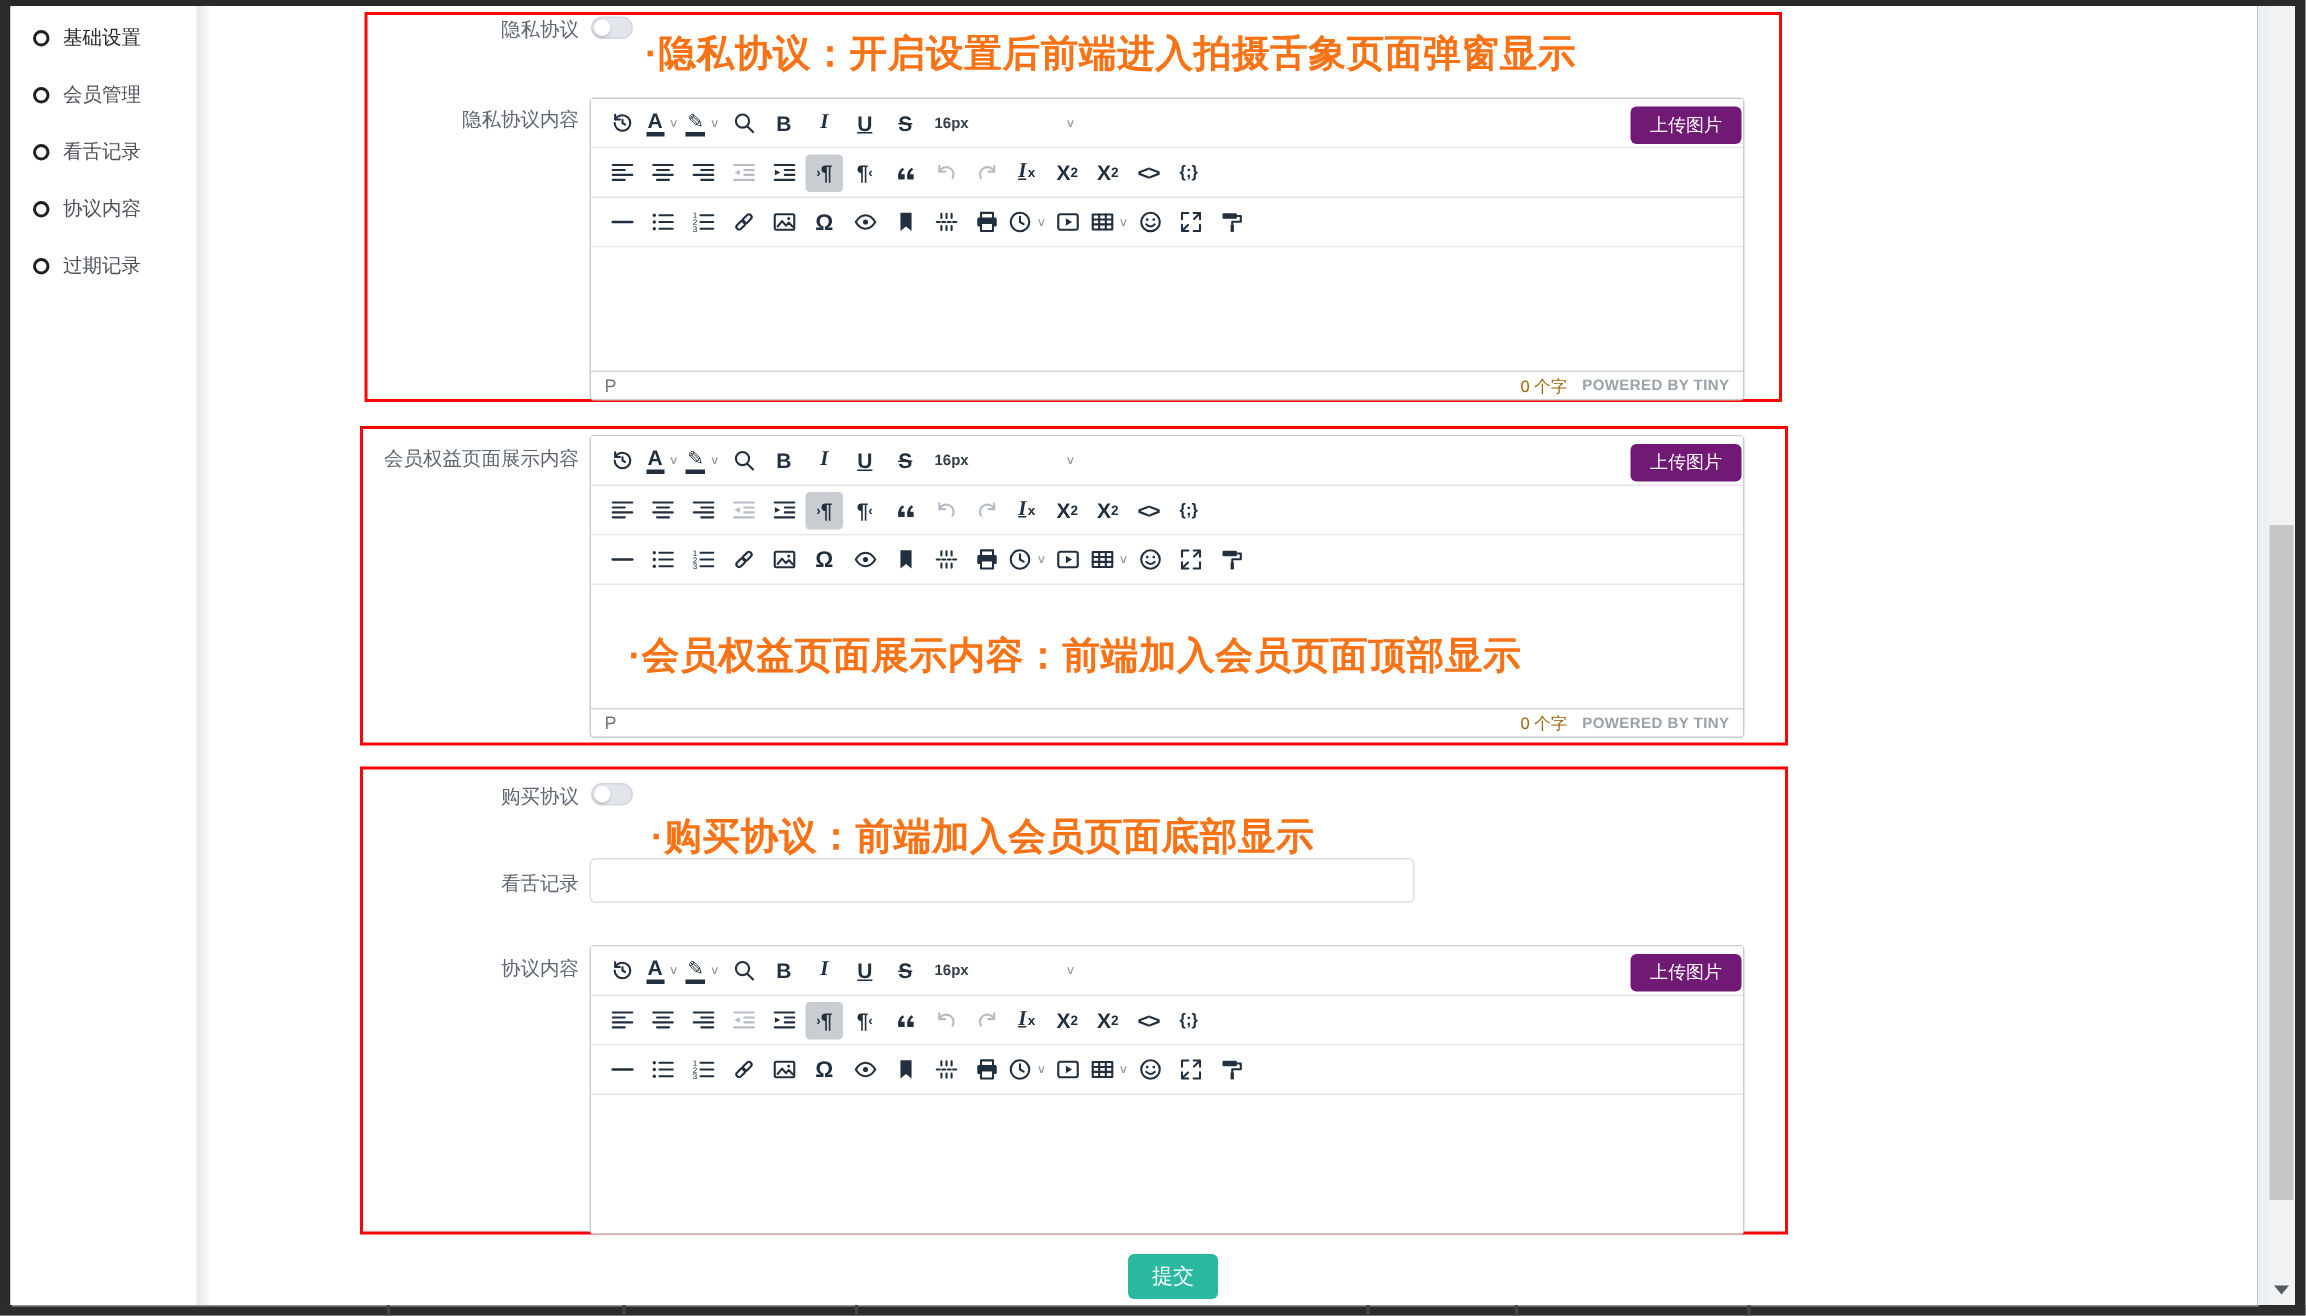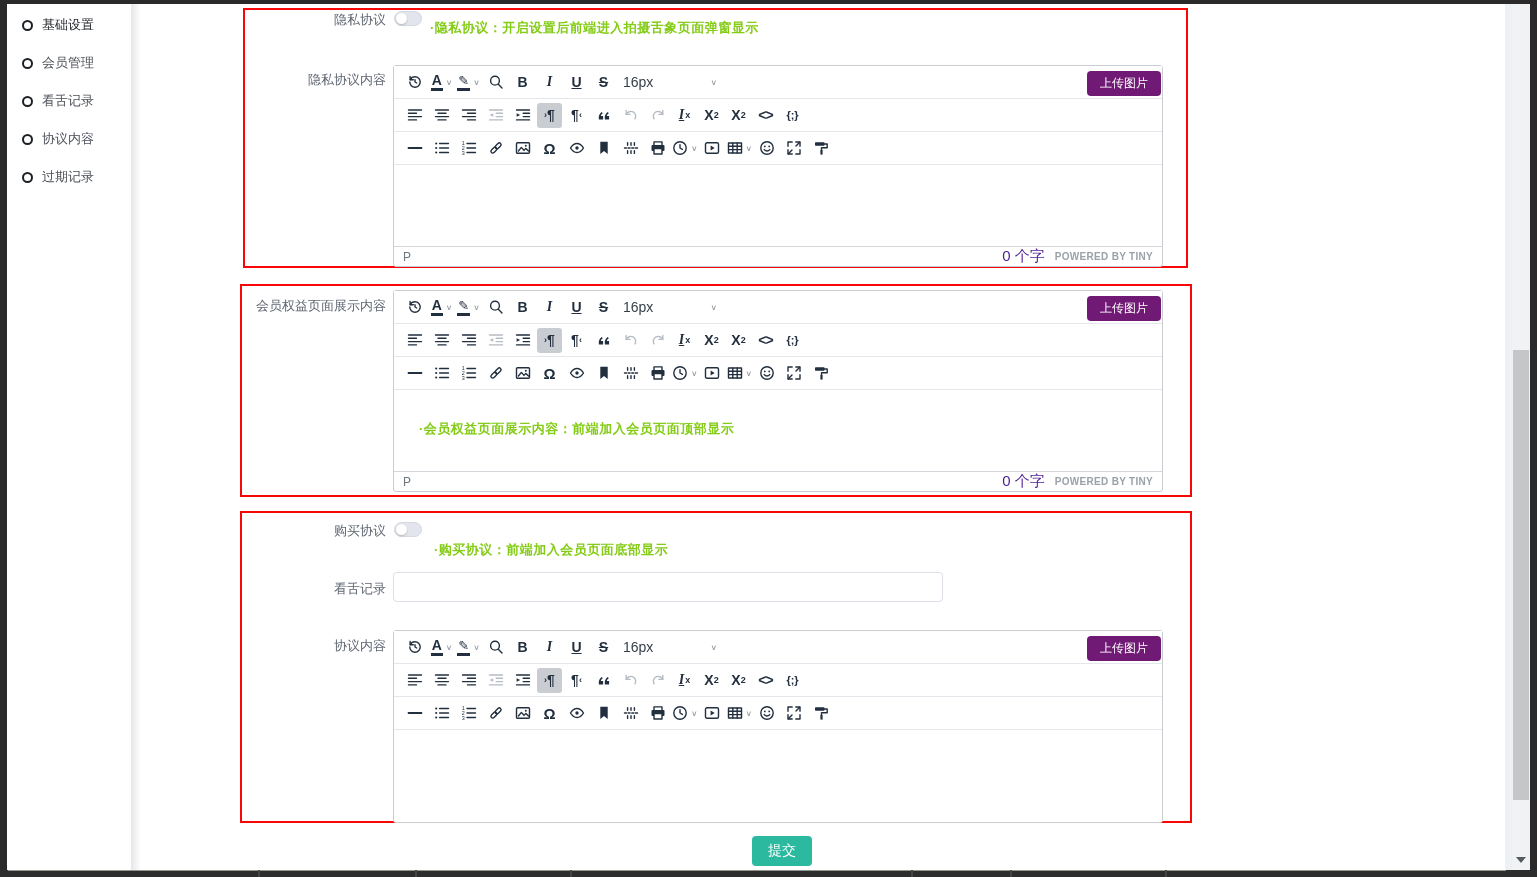--- a/index.html
+++ b/index.html
@@ -14,21 +14,21 @@
   .sidebar { left:7px; top:4px; width:124px; height:866px; background:#fff; z-index:3; padding-top:2px; }
   .side-shadow { left:131px; top:4px; width:10px; height:866px; z-index:3;
                  background:linear-gradient(90deg, rgba(60,70,85,.13), rgba(60,70,85,0)); }
   .side-item { height:38px; display:flex; align-items:center; padding-left:15px; cursor:pointer; }
   .side-item .dot { width:11px; height:11px; border:2px solid #1d2125; border-radius:50%; background:#fff; flex:0 0 auto; }
   .side-item span.lbl { margin-left:9px; font-size:13px; color:#4c5158; }
   .side-item.active span.lbl { color:#23262b; }
 
   
   .red-box { border:2px solid #f90606; z-index:4; pointer-events:none; background:transparent; }
-  .red-note { z-index:6; color:#84cc16; font-size:13px; font-weight:600; letter-spacing:.5px; white-space:nowrap; }
+  .red-note { z-index:6; color:#f97316; font-size:25px; font-weight:600; letter-spacing:.5px; white-space:nowrap; }
 
   
   .flabel { width:160px; text-align:right; font-size:13px; color:#5f6672; z-index:5; line-height:18px; white-space:nowrap; }
 
   
   .switch { width:28px; height:15px; border-radius:8px; background:#e2e5eb; border:1px solid #d4d8df; z-index:5; cursor:pointer; }
   .switch .knob { position:absolute; left:1px; top:1px; width:11px; height:11px; border-radius:50%; background:#fff; box-shadow:0 1px 2px rgba(0,0,0,.2); }
 
   
   .text-input { border:1px solid #dcdfe6; border-radius:4px; background:#fff; z-index:5;
@@ -41,26 +41,26 @@
          color:#222f3e; border-radius:3px; cursor:pointer; }
   .tbi.active { background:#c9cdd2; }
   .tbi.disabled { color:#b6bcc4; cursor:default; }
   .tbi svg { display:block; }
   .g { font-size:14px; font-weight:700; line-height:1; }
   .it { font-family:"Liberation Serif","DejaVu Serif",serif; font-style:italic; }
   .colA { font-size:14px; font-weight:700; line-height:1; border-bottom:3px solid currentColor; padding:0 1px 1px 1px; }
   .xs { font-size:9px; font-weight:700; }
   .chev { font-size:9px; color:#8f97a0; margin-left:3px; transform:scaleY(.85); font-weight:400; }
   .fsel { width:104px; justify-content:space-between; padding:0 5px; }
-  .fsel .fstxt { font-size:14px; font-weight:400; color:#353f4a; }
+  .fsel .fstxt { font-size:10px; font-weight:700; color:#353f4a; }
   .ed-body { flex:1 1 auto; background:#fff; cursor:text; }
   .ed-status { flex:0 0 19px; border-top:1px solid #d4d7db; display:flex; align-items:center; justify-content:space-between; padding:0 9px; }
   .ed-status .pth { font-size:12px; color:#6e7880; }
   .ed-status .rgt { display:flex; align-items:center; gap:10px; }
-  .ed-status .wc { font-size:15px; color:#4c1d95; }
+  .ed-status .wc { font-size:11px; color:#a16207; }
   .ed-status .pby { font-size:10px; font-weight:700; color:#99a1a9; letter-spacing:.3px; }
   .upload-btn { position:absolute; right:1px; top:5px; height:25px; padding:0 13px; background:#701a75; color:#fff;
                 font-size:12px; border:none; border-radius:4px; cursor:pointer; z-index:7; font-family:inherit; }
 
   
   .submit { width:60px; height:30px; background:#2bb9a0; color:#fff; font-size:14px; border:none; border-radius:4px;
             cursor:pointer; z-index:5; font-family:inherit; }
 
   
   .scroll-gap { left:1505px; top:4px; width:7px; height:866px; background:#edf0f4; z-index:2; }

